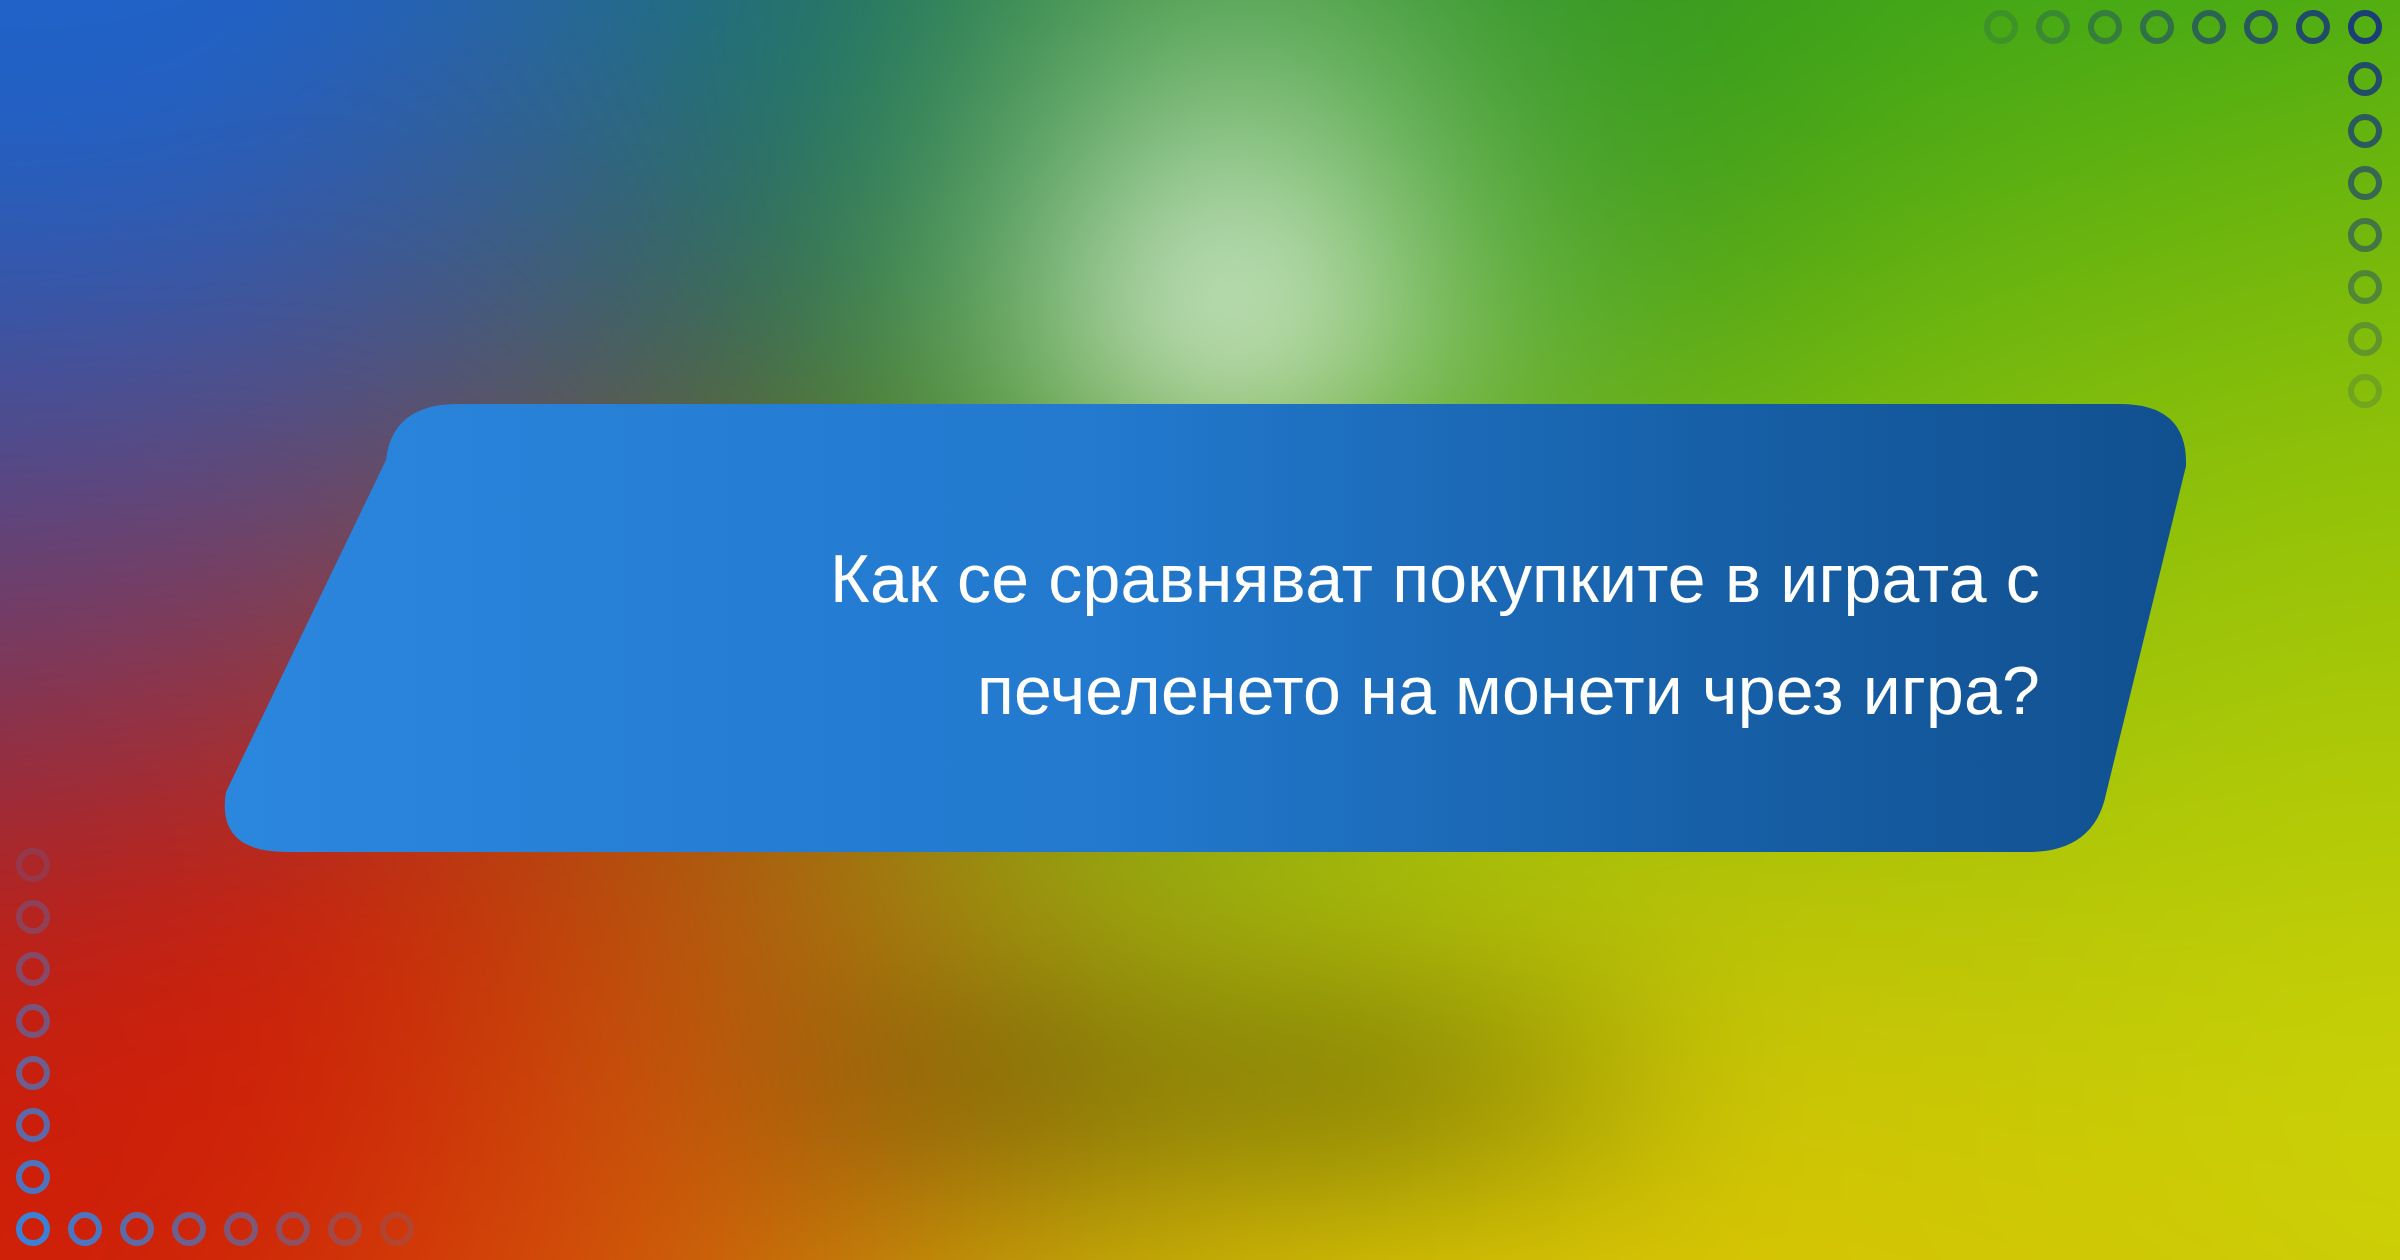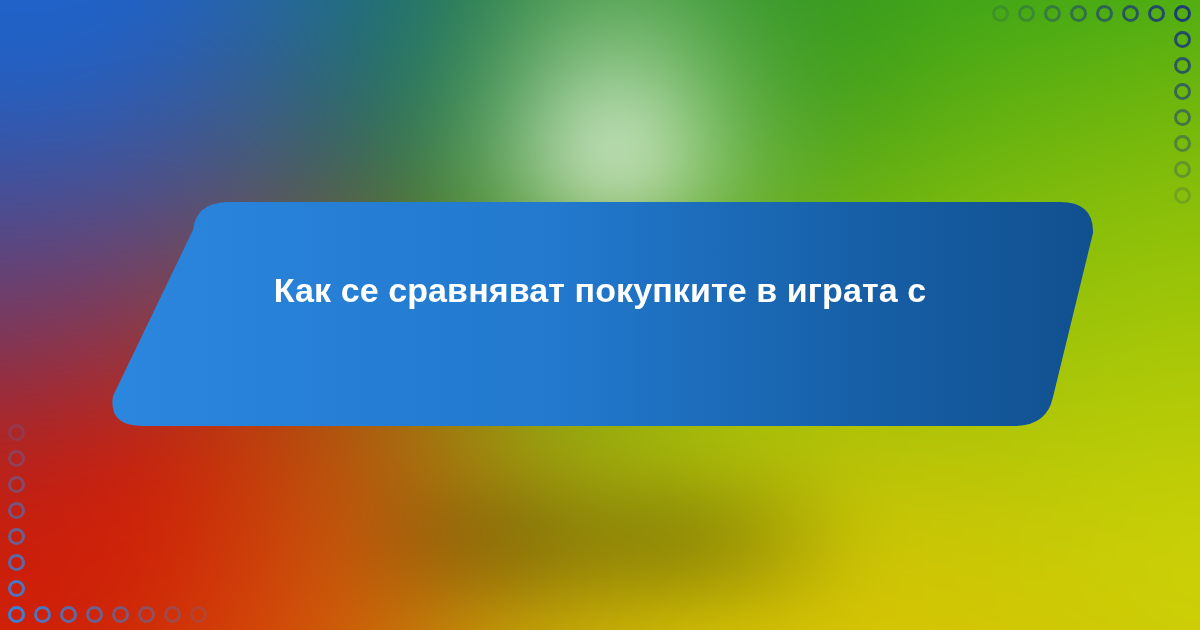--- a/index.html
+++ b/index.html
@@ -125,25 +125,25 @@
     left: 0;
     top: 0;
     width: 1200px;
     height: 630px;
   }
   .bubble-text {
     position: absolute;
     left: 180px;
     top: 262px;
     width: 840px;
-    text-align: center;
+    text-align: right;
     color: #ffffff;
     font-size: 34px;
     line-height: 56px;
-    font-weight: 700;
+    font-weight: 400;
     letter-spacing: 0.1px;
     white-space: pre-line;
   }
 </style>
 </head>
 <body>
 
 <div class="card">
 
   <div class="bg-layer">
@@ -198,16 +198,16 @@
       <defs>
         <linearGradient id="bubbleGrad" x1="0" y1="0" x2="1" y2="0">
           <stop offset="0%" stop-color="#2b86dd"></stop>
           <stop offset="45%" stop-color="#2279ce"></stop>
           <stop offset="78%" stop-color="#165ea5"></stop>
           <stop offset="100%" stop-color="#11508f"></stop>
         </linearGradient>
       </defs>
       <path d="M 193,230 Q 196,203 227,202 L 1060,202 Q 1094,202 1093,233 L 1053,397 Q 1047,426 1014,426 L 143,426 Q 108,426 113,396 Z" fill="url(#bubbleGrad)"></path>
     </svg>
-    <div class="bubble-text"><span>Как се сравняват покупките в играта с</span><br></div>
+    <div class="bubble-text"><span>Как се сравняват покупките в играта с</span><br><span>печеленето на монети чрез игра?</span></div>
   </div>
 
 </div>
 
 </body></html>

